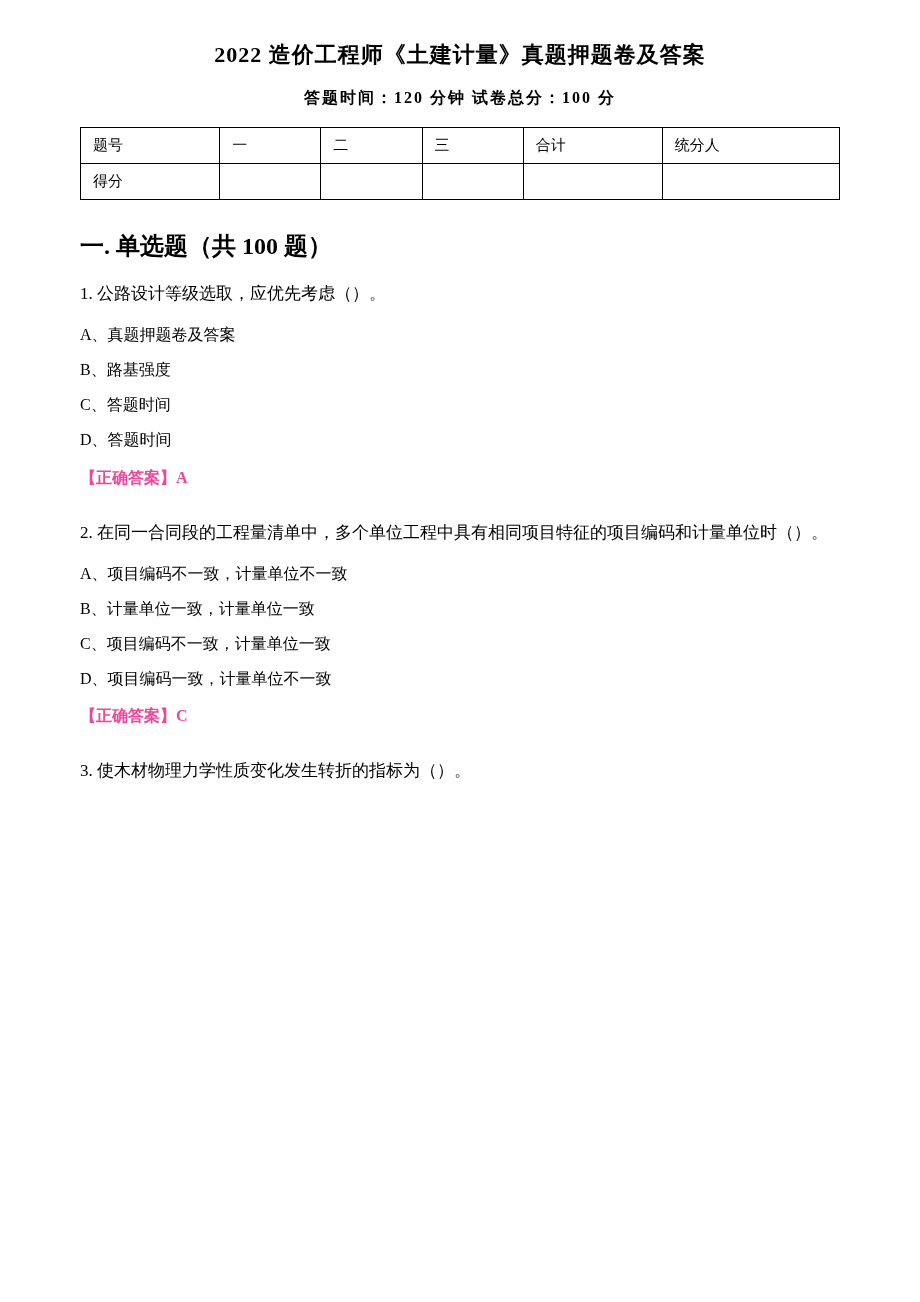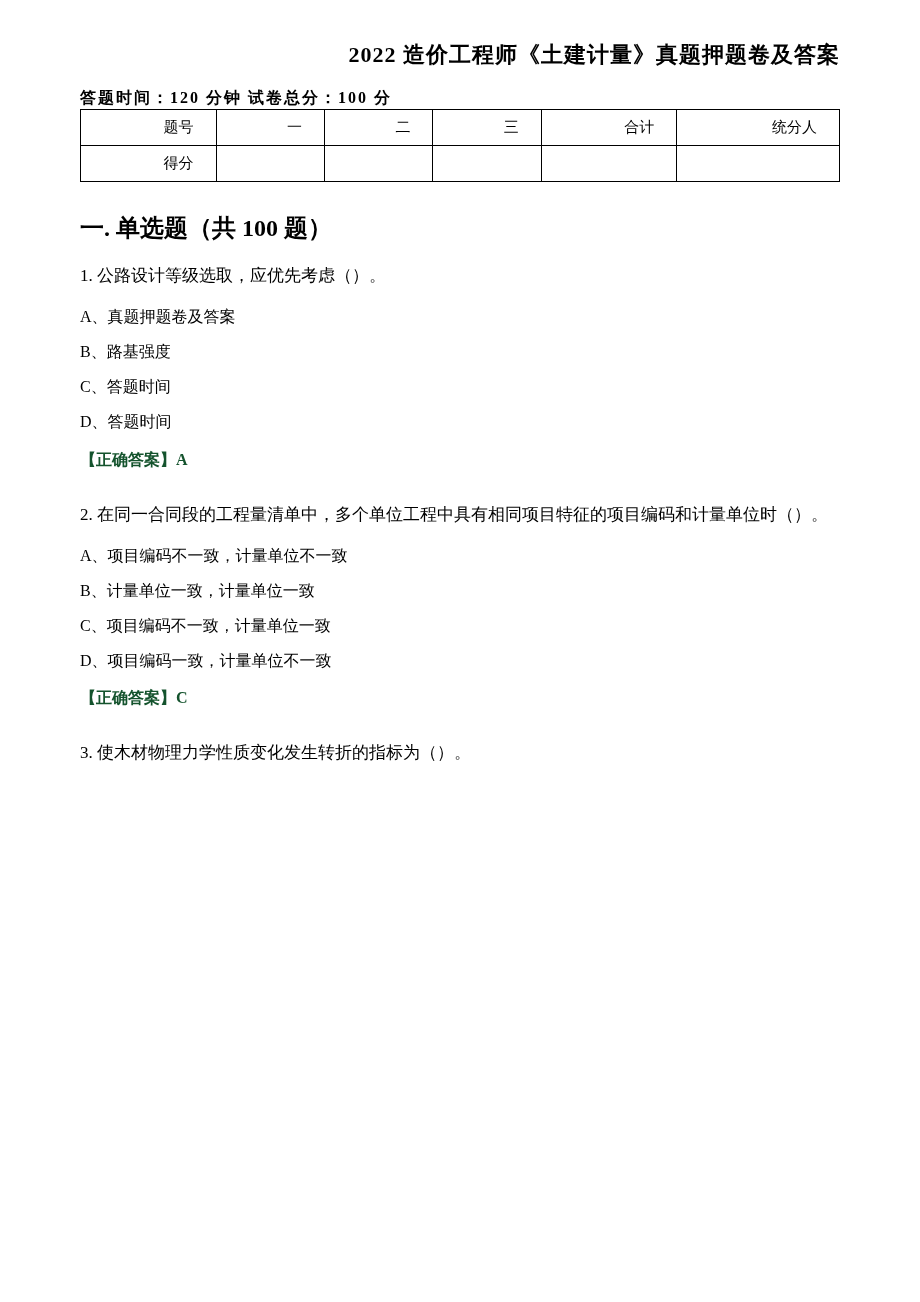--- a/index.html
+++ b/index.html
@@ -10,42 +10,43 @@
     body {
       background: #ffffff;
       font-family: "SimSun", "宋体", serif;
       font-size: 16px;
       color: #000000;
       width: 920px;
       min-height: 1302px;
       padding: 40px 80px;
     }
     .page-title {
-      text-align: right;
+      text-align: center;
       font-size: 22px;
       font-weight: bold;
       margin-bottom: 18px;
       letter-spacing: 1px;
     }
     .exam-info {
-      text-align: left;
+      text-align: center;
       font-size: 16px;
       font-weight: bold;
+      margin-bottom: 18px;
       letter-spacing: 2px;
     }
     .score-table {
       width: 100%;
       border-collapse: collapse;
       margin-bottom: 30px;
     }
     .score-table th,
     .score-table td {
       border: 1px solid #000;
-      text-align: right;
-      padding: 8px 22px;
+      text-align: left;
+      padding: 8px 12px;
       font-size: 15px;
     }
     .score-table th {
       font-weight: normal;
     }
     .section-title {
       font-size: 24px;
       font-weight: bold;
       margin: 20px 0 18px 0;
     }
@@ -56,21 +57,21 @@
       font-size: 17px;
       margin-bottom: 12px;
       line-height: 1.7;
     }
     .option {
       font-size: 16px;
       margin-bottom: 8px;
       line-height: 1.7;
     }
     .answer {
-      color: #14532d;
+      color: #ec4899;
       font-size: 16px;
       font-weight: bold;
       margin-top: 14px;
       margin-bottom: 30px;
     }
   </style>
 </head>
 <body>
 
 <div class="page-title">2022 造价工程师《土建计量》真题押题卷及答案</div>

